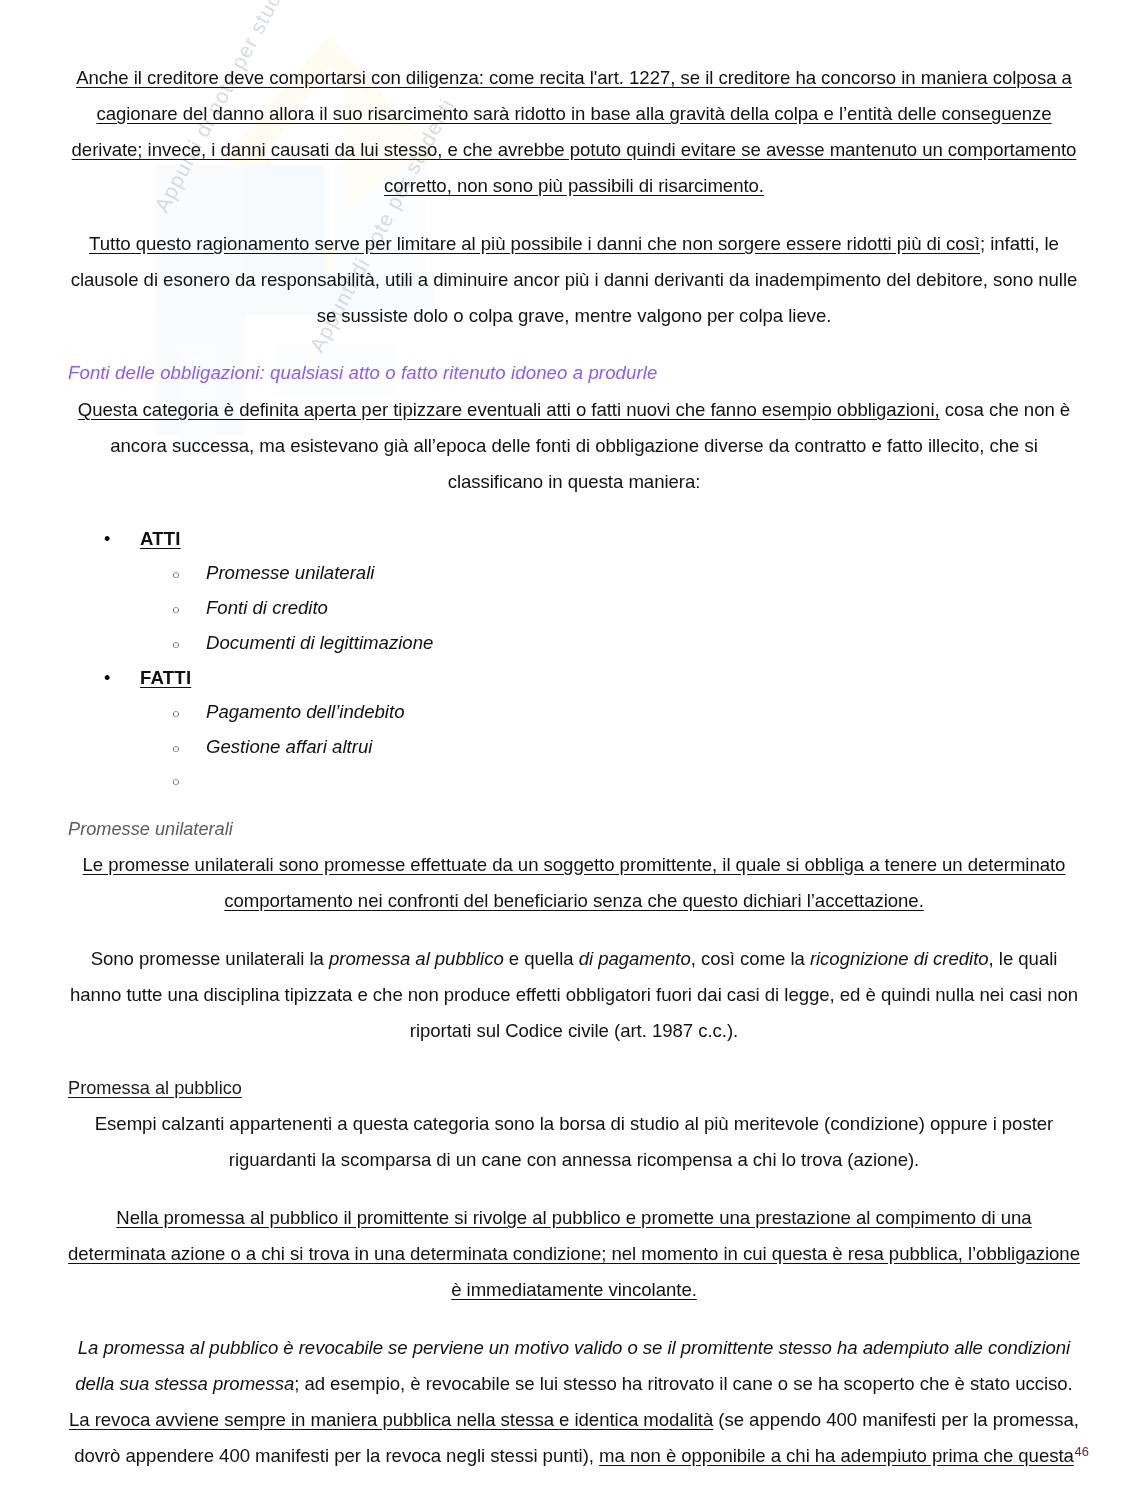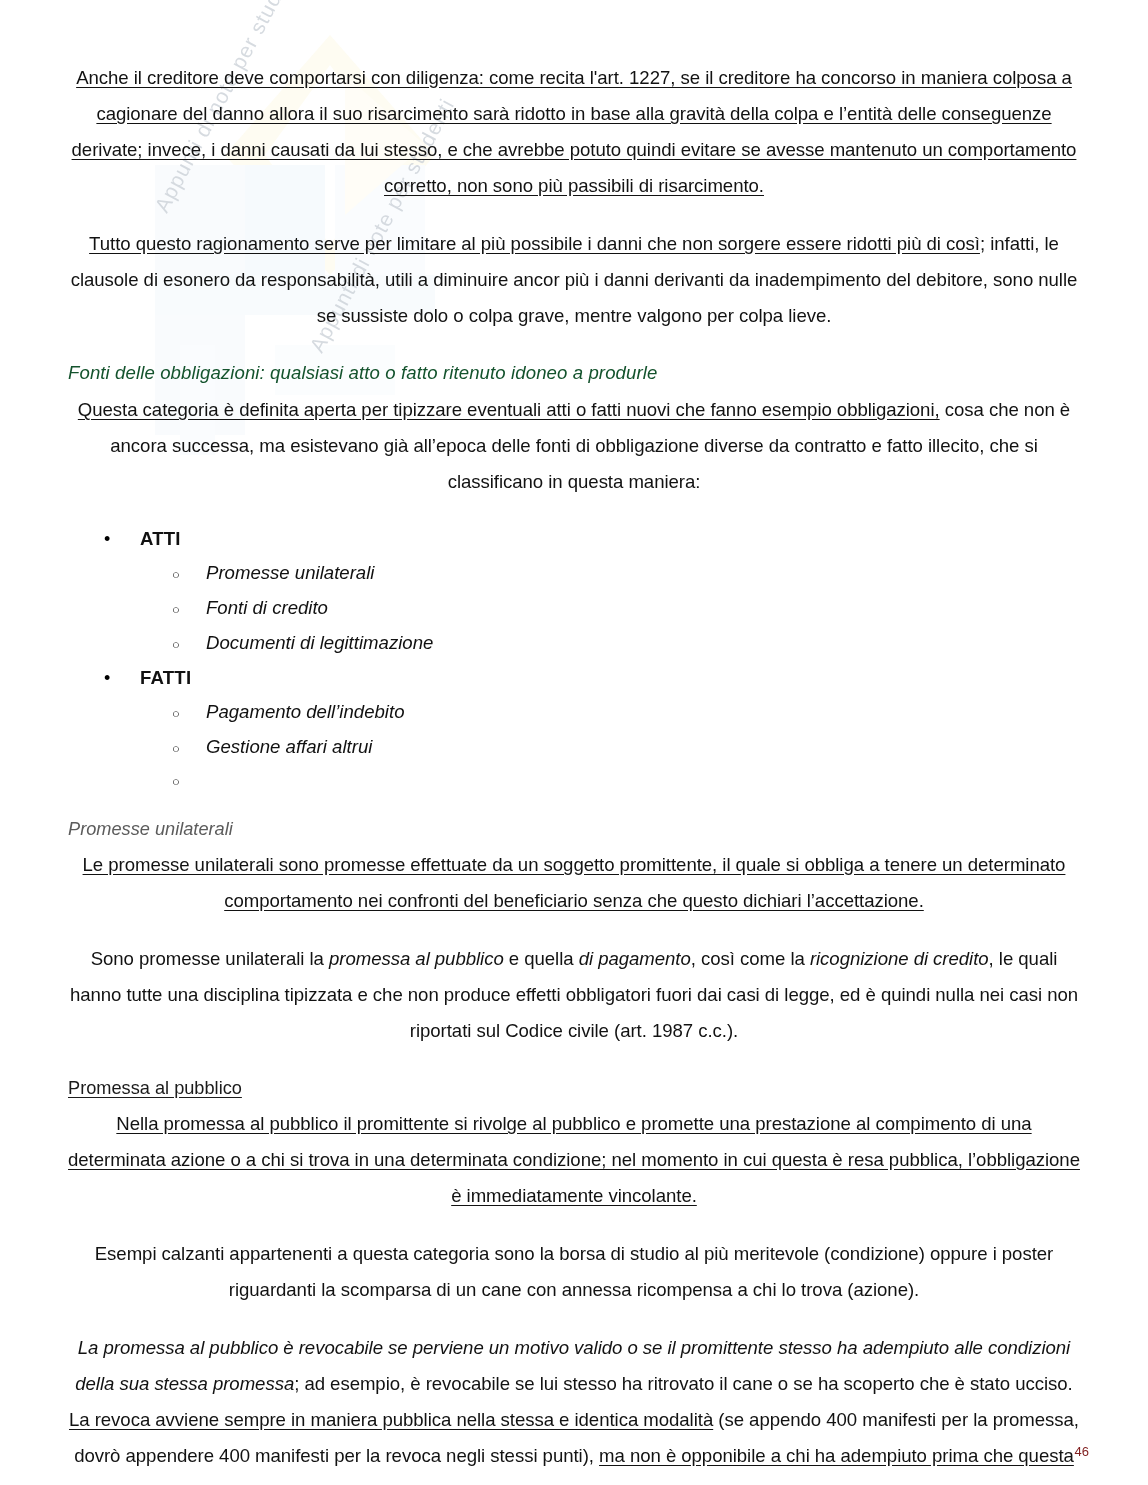--- a/index.html
+++ b/index.html
@@ -73,21 +73,21 @@
 
   .u { text-decoration: underline; text-underline-offset: 3px; }
   .i { font-style: italic; }
 
   h3.section-heading {
     margin: 0 0 2px 0;
     font-size: 18.6px;
     line-height: 34px;
     font-weight: normal;
     font-style: italic;
-    color: #14532d;
+    color: #8b5cf6;
     letter-spacing: .1px;
   }
 
   h4.sub-heading-gray {
     margin: 0 0 1px 0;
     font-size: 18.2px;
     line-height: 34px;
     font-weight: normal;
     font-style: italic;
     color: #5c5c5c;
@@ -124,20 +124,21 @@
     display: inline-block;
     width: 36px;
     padding-left: 36px;
     box-sizing: content-box;
     flex: 0 0 auto;
     font-size: 18px;
     color: #000;
   }
   .lvl1-label {
     font-weight: bold;
+    text-decoration: underline;
     text-underline-offset: 3px;
     letter-spacing: .2px;
   }
 
   ul.lvl2 {
     list-style: none;
     margin: 0;
     padding: 0;
   }
   .lvl2-row {
@@ -246,23 +247,23 @@
     </ul>
 
     <h4 class="sub-heading-gray">Promesse unilaterali</h4>
 
     <p class="para"><span class="u">Le promesse unilaterali sono promesse effettuate da un soggetto promittente, il quale si obbliga a tenere un determinato comportamento nei confronti del beneficiario senza che questo dichiari l’accettazione.</span></p>
 
     <p class="para"><span>Sono promesse unilaterali la </span><span class="i">promessa al pubblico</span><span> e quella </span><span class="i">di pagamento</span><span>, così come la </span><span class="i">ricognizione di credito</span><span>, le quali hanno tutte una disciplina tipizzata e che non produce effetti obbligatori fuori dai casi di legge, ed è quindi nulla nei casi non riportati sul Codice civile (art. 1987 c.c.).</span></p>
 
     <h4 class="sub-heading-dark">Promessa al pubblico</h4>
 
+    <p class="para"><span>Esempi calzanti appartenenti a questa categoria sono la borsa di studio al più meritevole (condizione) oppure i poster riguardanti la scomparsa di un cane con annessa ricompensa a chi lo trova (azione).</span></p>
+
     <p class="para"><span class="u">Nella promessa al pubblico il promittente si rivolge al pubblico e promette una prestazione al compimento di una determinata azione o a chi si trova in una determinata condizione; nel momento in cui questa è resa pubblica, l’obbligazione è immediatamente vincolante.</span></p>
 
-    <p class="para"><span>Esempi calzanti appartenenti a questa categoria sono la borsa di studio al più meritevole (condizione) oppure i poster riguardanti la scomparsa di un cane con annessa ricompensa a chi lo trova (azione).</span></p>
-
     <p class="para"><span class="i">La promessa al pubblico è revocabile se perviene un motivo valido o se il promittente stesso ha adempiuto alle condizioni della sua stessa promessa</span><span>; ad esempio, è revocabile se lui stesso ha ritrovato il cane o se ha scoperto che è stato ucciso. </span><span class="u">La revoca avviene sempre in maniera pubblica nella stessa e identica modalità</span><span> (se appendo 400 manifesti per la promessa, dovrò appendere 400 manifesti per la revoca negli stessi punti), </span><span class="u">ma non è opponibile a chi ha adempiuto prima che questa fosse stata ultimata.</span></p>
 
   </div>
 
   <div class="page-number">46</div>
 
 </div>
 
 </body></html>

